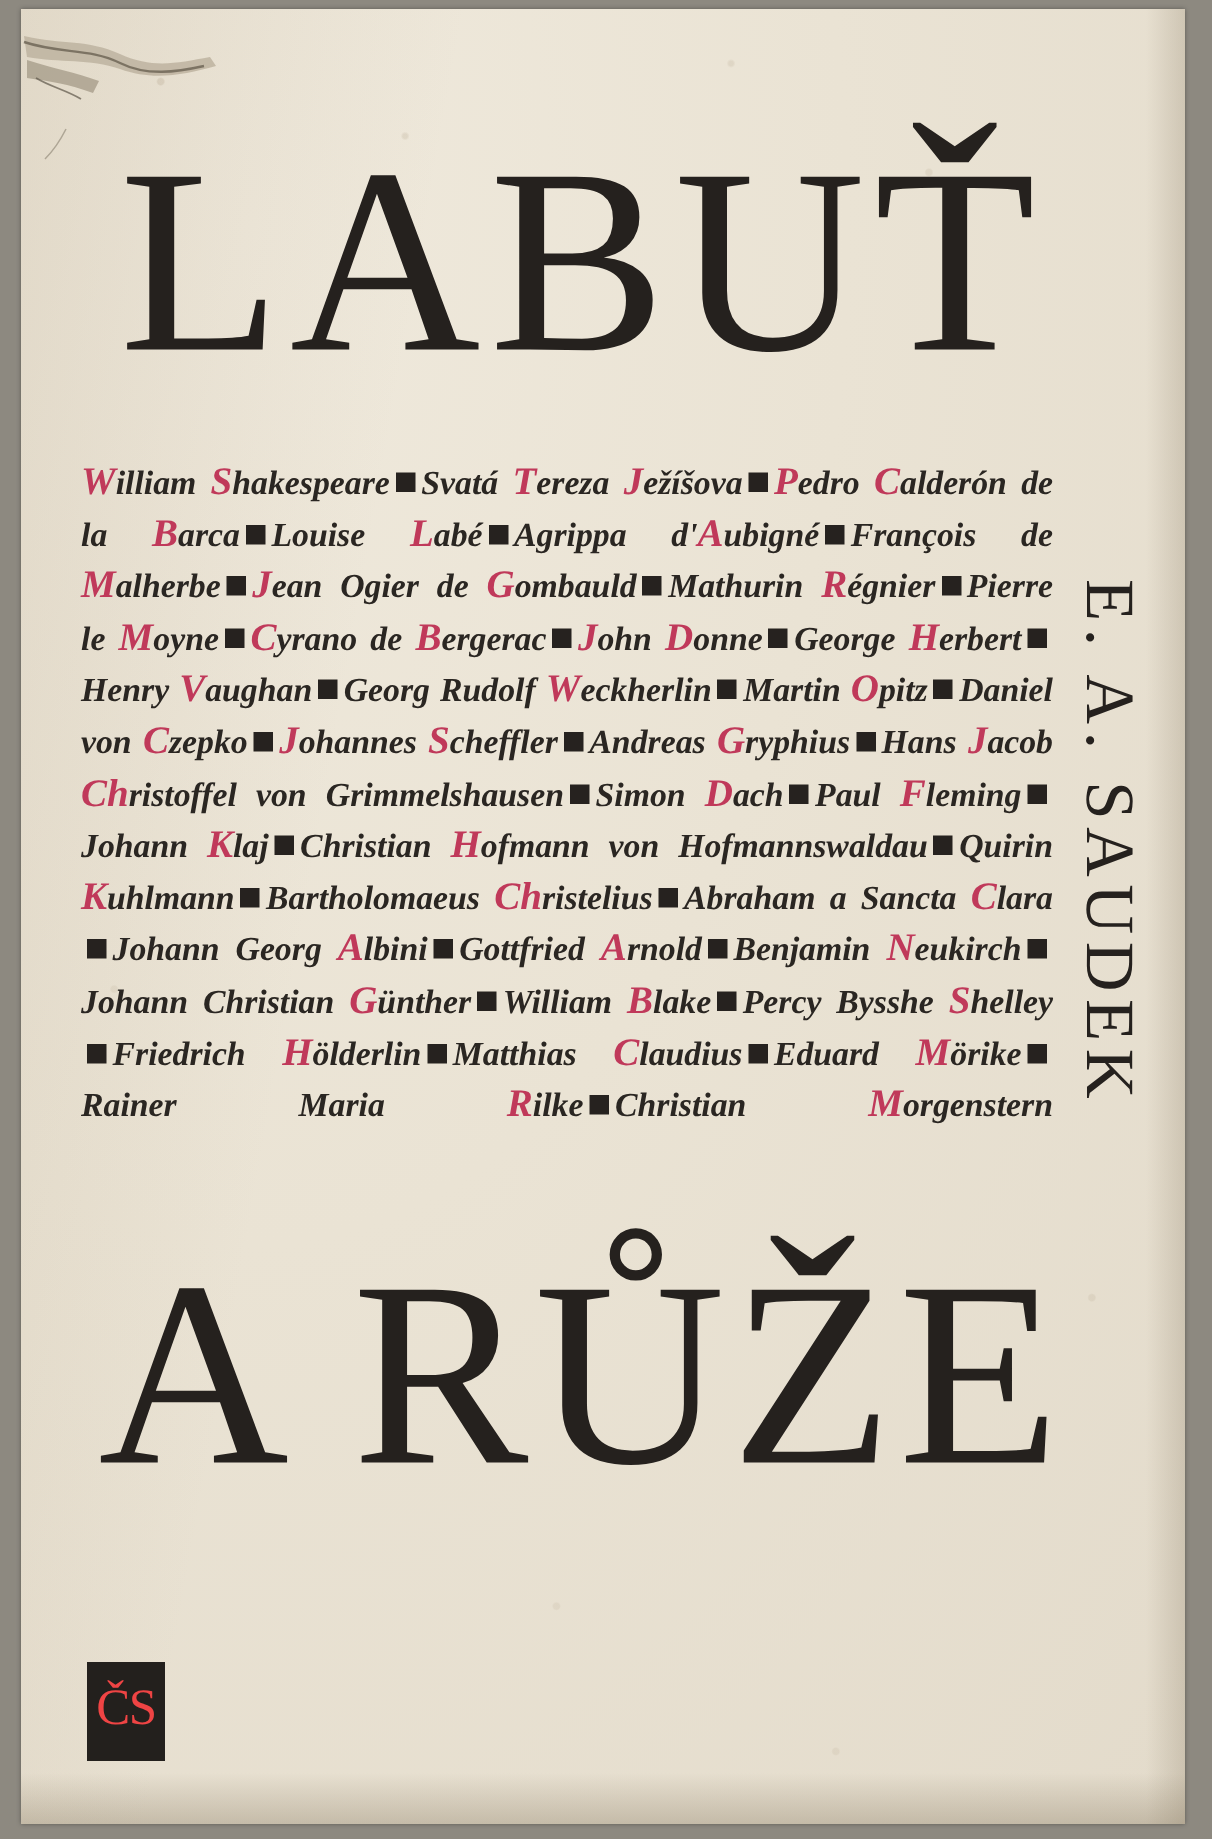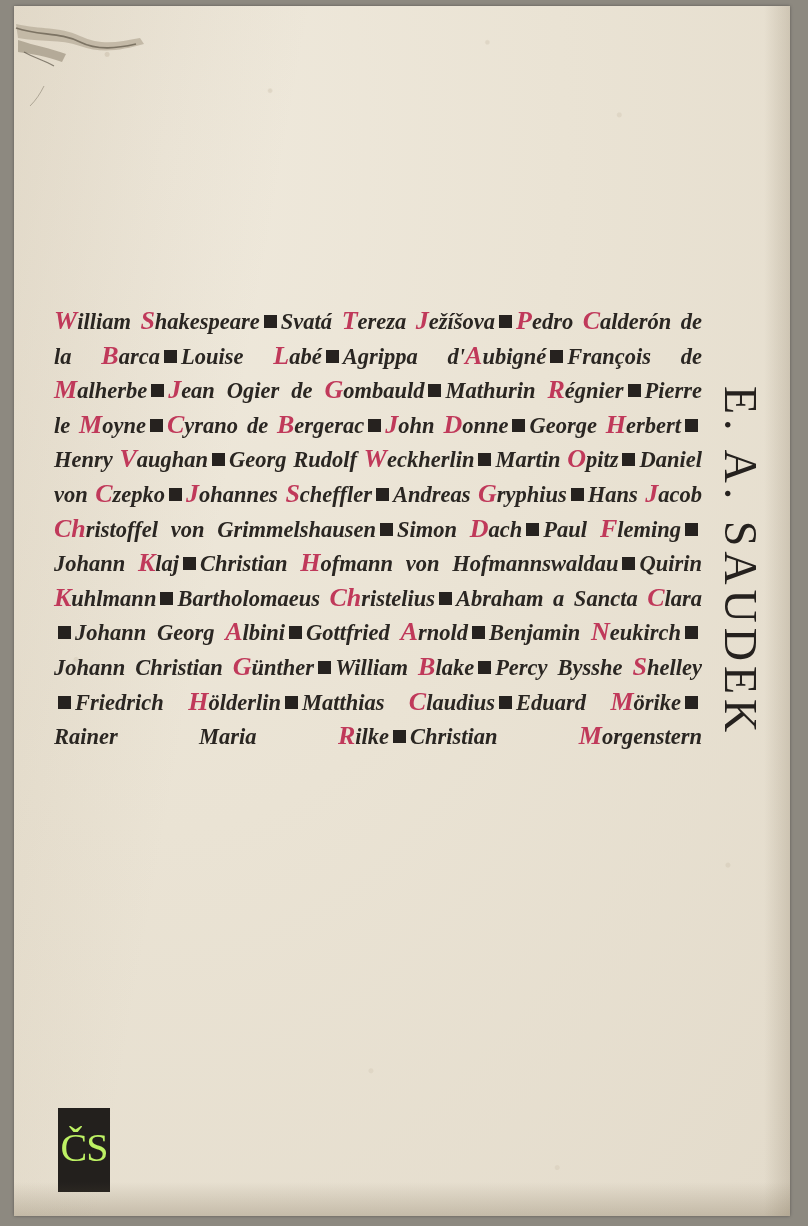--- a/index.html
+++ b/index.html
@@ -156,28 +156,28 @@
     margin: 0 4px 0 4px;
     vertical-align: 1px;
   }
 
   
   .logo {
     position: absolute;
     left: 44px;
     top: 1102px;
     width: 52px;
-    height: 84px;
+    height: 66px;
     background: #23201d;
-    color: #bef264;
+    color: #ef4444;
     display: flex;
     align-items: center;
     justify-content: center;
     font-family: "Liberation Serif", serif;
-    font-size: 40px;
+    font-size: 34px;
     line-height: 1;
     letter-spacing: -1px;
   }
   .logo .cs { position: relative; top: -2px; }
 </style>
 </head>
 <body>
 
 <div id="page">
   <div class="bg-edge"></div>
@@ -187,29 +187,31 @@
 
     <svg class="tear" viewBox="0 0 160 110">
       <path d="M0,0 L150,0 L150,6 L120,14 L96,26 L70,22 L44,34 L26,56 L12,78 L0,96 Z" fill="#cfc6b4" opacity="0.0"></path>
       <path d="M2,10 C28,16 44,12 66,22 C88,32 104,28 126,24 L130,30 C108,36 88,40 66,32 C46,25 26,28 4,24 Z" fill="#bdb3a0" opacity="0.85"></path>
       <path d="M2,14 C26,22 46,18 66,28 C84,37 104,34 122,30" fill="none" stroke="#6a6253" stroke-width="1.6" opacity="0.8"></path>
       <path d="M4,26 C22,32 36,34 52,40 L48,48 C32,42 18,40 4,38 Z" fill="#a79d8b" opacity="0.8"></path>
       <path d="M10,38 C20,44 30,46 40,52" fill="none" stroke="#5c5548" stroke-width="1.2" opacity="0.7"></path>
       <path d="M16,92 C22,86 26,80 30,72" fill="none" stroke="#8a8272" stroke-width="1" opacity="0.6"></path>
     </svg>
 
+    <div class="title-top">LABUŤ</div>
 
     <div class="names">
       <span><span class="cap">W</span>illiam <span class="cap">S</span>hakespeare</span><span class="sep"></span><span>Svatá <span class="cap">T</span>ereza <span class="cap">J</span>ežíšova</span><span class="sep"></span><span><span class="cap">P</span>edro <span class="cap">C</span>alderón de la <span class="cap">B</span>arca</span><span class="sep"></span><span>Louise <span class="cap">L</span>abé</span><span class="sep"></span><span>Agrippa d'<span class="cap">A</span>ubigné</span><span class="sep"></span><span>François de <span class="cap">M</span>alherbe</span><span class="sep"></span><span><span class="cap">J</span>ean Ogier de <span class="cap">G</span>ombauld</span><span class="sep"></span><span>Mathurin <span class="cap">R</span>égnier</span><span class="sep"></span><span>Pierre le <span class="cap">M</span>oyne</span><span class="sep"></span><span><span class="cap">C</span>yrano de <span class="cap">B</span>ergerac</span><span class="sep"></span><span><span class="cap">J</span>ohn <span class="cap">D</span>onne</span><span class="sep"></span><span>George <span class="cap">H</span>erbert</span><span class="sep"></span><span>Henry <span class="cap">V</span>aughan</span><span class="sep"></span><span>Georg Rudolf <span class="cap">W</span>eckherlin</span><span class="sep"></span><span>Martin <span class="cap">O</span>pitz</span><span class="sep"></span><span>Daniel von <span class="cap">C</span>zepko</span><span class="sep"></span><span><span class="cap">J</span>ohannes <span class="cap">S</span>cheffler</span><span class="sep"></span><span>Andreas <span class="cap">G</span>ryphius</span><span class="sep"></span><span>Hans <span class="cap">J</span>acob <span class="cap">Ch</span>ristoffel von Grimmelshausen</span><span class="sep"></span><span>Simon <span class="cap">D</span>ach</span><span class="sep"></span><span>Paul <span class="cap">F</span>leming</span><span class="sep"></span><span>Johann <span class="cap">K</span>laj</span><span class="sep"></span><span>Christian <span class="cap">H</span>ofmann von Hofmannswaldau</span><span class="sep"></span><span>Quirin <span class="cap">K</span>uhlmann</span><span class="sep"></span><span>Bartholomaeus <span class="cap">Ch</span>ristelius</span><span class="sep"></span><span>Abraham a Sancta <span class="cap">C</span>lara</span><span class="sep"></span><span>Johann Georg <span class="cap">A</span>lbini</span><span class="sep"></span><span>Gottfried <span class="cap">A</span>rnold</span><span class="sep"></span><span>Benjamin <span class="cap">N</span>eukirch</span><span class="sep"></span><span>Johann Christian <span class="cap">G</span>ünther</span><span class="sep"></span><span>William <span class="cap">B</span>lake</span><span class="sep"></span><span>Percy Bysshe <span class="cap">S</span>helley</span><span class="sep"></span><span>Friedrich <span class="cap">H</span>ölderlin</span><span class="sep"></span><span>Matthias <span class="cap">C</span>laudius</span><span class="sep"></span><span>Eduard <span class="cap">M</span>örike</span><span class="sep"></span><span>Rainer Maria <span class="cap">R</span>ilke</span><span class="sep"></span><span>Christian <span class="cap">M</span>orgenstern</span>
     </div>
 
     <div class="author">
       <span>E. A. SAUDEK</span>
     </div>
 
+    <div class="title-bottom">A RŮŽE</div>
 
     <div class="logo">
       <span class="cs">ČS</span>
     </div>
 
     <div class="spine-shade"></div>
     <div class="bottom-shade"></div>
   </div>
 </div>
 

